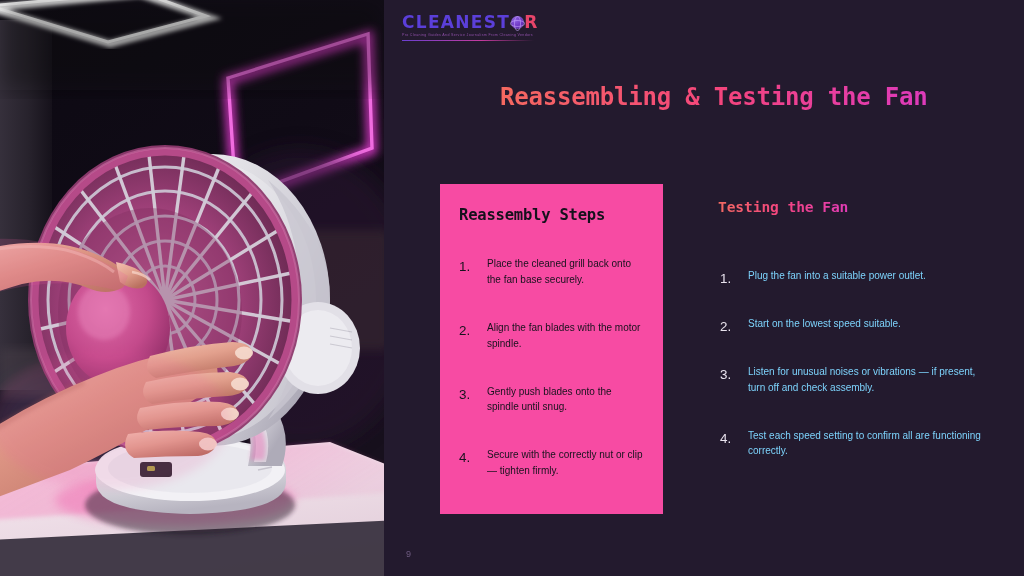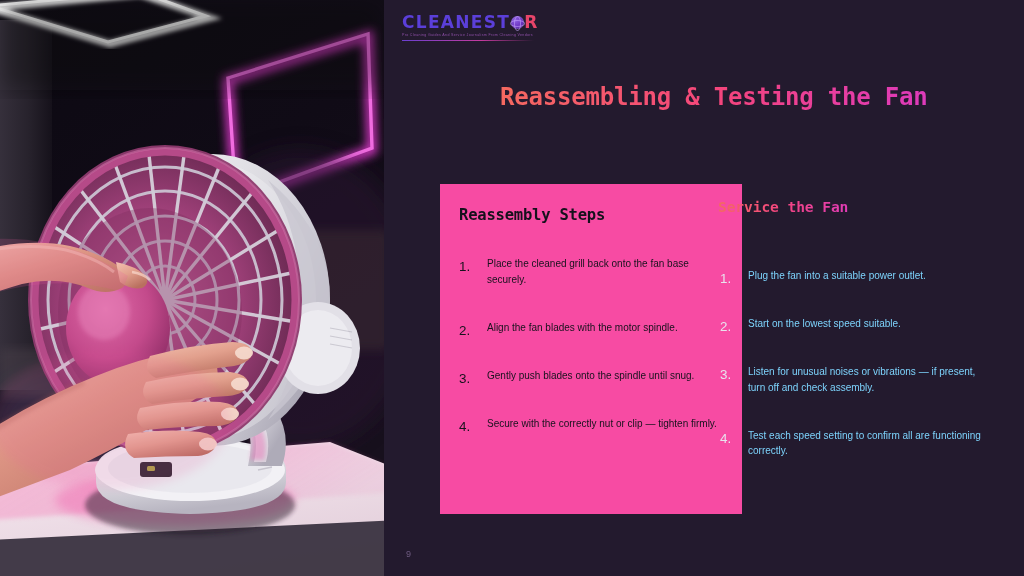--- a/index.html
+++ b/index.html
@@ -114,21 +114,21 @@
     color: transparent;
     white-space: pre-line;
     margin-left: 48px;
   }
 
   
   .pink-card {
     position: absolute;
     left: 56px;
     top: 184px;
-    width: 302px;
+    width: 223px;
     height: 330px;
     background: #f74ba3;
     padding: 22px 20px 0 17px;
   }
   .card-heading {
     font-family: "DejaVu Sans Mono", monospace;
     font-weight: bold;
     font-size: 15.5px;
     color: #15111c;
     letter-spacing: -0.2px;
@@ -413,21 +413,21 @@
       <div class="card-heading">Reassembly Steps</div>
       <ol class="steps">
         <li>Place the cleaned grill back onto the fan base securely.</li>
         <li>Align the fan blades with the motor spindle.</li>
         <li>Gently push blades onto the spindle until snug.</li>
         <li>Secure with the correctly nut or clip — tighten firmly.</li>
       </ol>
     </div>
 
     <div class="right-col">
-      <div class="right-heading">Service the Fan</div>
+      <div class="right-heading">Testing the Fan</div>
       <ol class="steps">
         <li>Plug the fan into a suitable power outlet.</li>
         <li>Start on the lowest speed suitable.</li>
         <li>Listen for unusual noises or vibrations — if present, turn off and check assembly.</li>
         <li>Test each speed setting to confirm all are functioning correctly.</li>
       </ol>
     </div>
 
     <div class="page-number">9</div>
 

